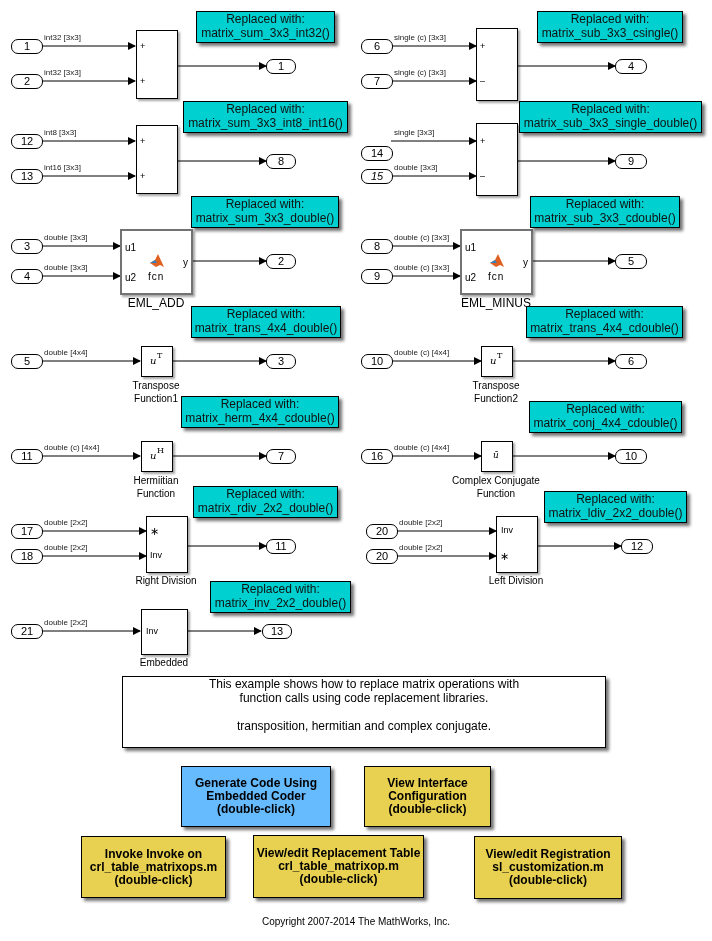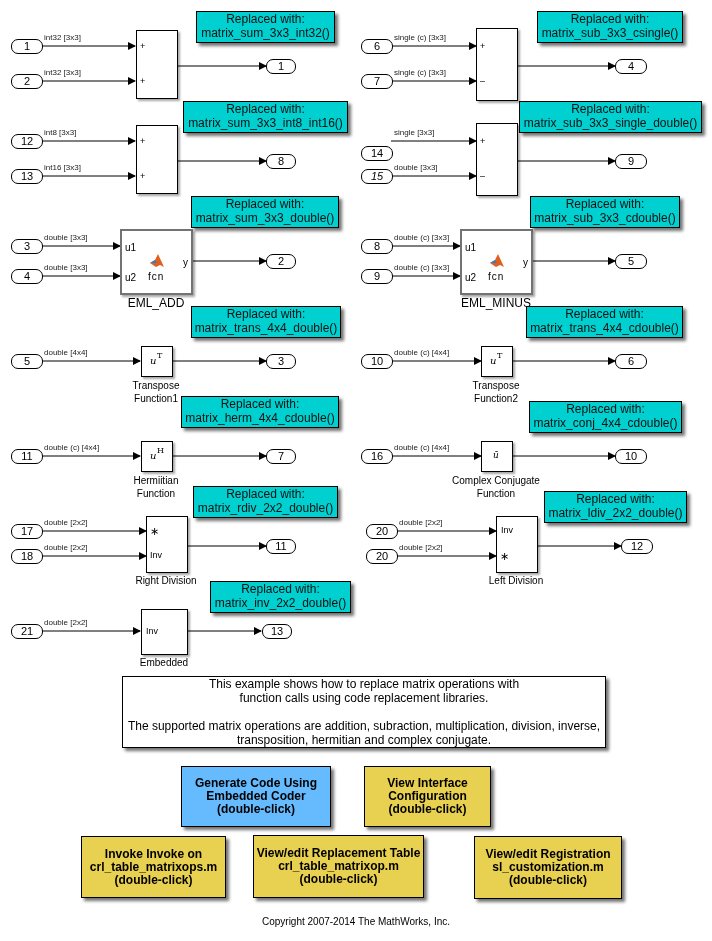--- a/index.html
+++ b/index.html
@@ -293,21 +293,20 @@
 </div>
 <div class="note" style="left:544px;top:491px;width:141px;height:30px;">
   <div>Replaced with:</div>
   <div>matrix_ldiv_2x2_double()</div>
 </div>
 
 <div class="desc">
   <div>This example shows how to replace matrix operations with</div>
   <div>function calls using code replacement libraries.</div>
   <div style="height:14px;"></div>
-  <div>The supported matrix operations are addition, subraction, multiplication, division, inverse,</div>
   <div>transposition, hermitian and  complex conjugate.</div>
 </div>
 
 <div class="btn" style="left:181px;top:766px;width:148px;height:59px;background:#66bbff;">
   <div>
     <div>Generate Code Using</div>
     <div>Embedded Coder</div>
     <div>(double-click)</div>
   </div>
 </div>

